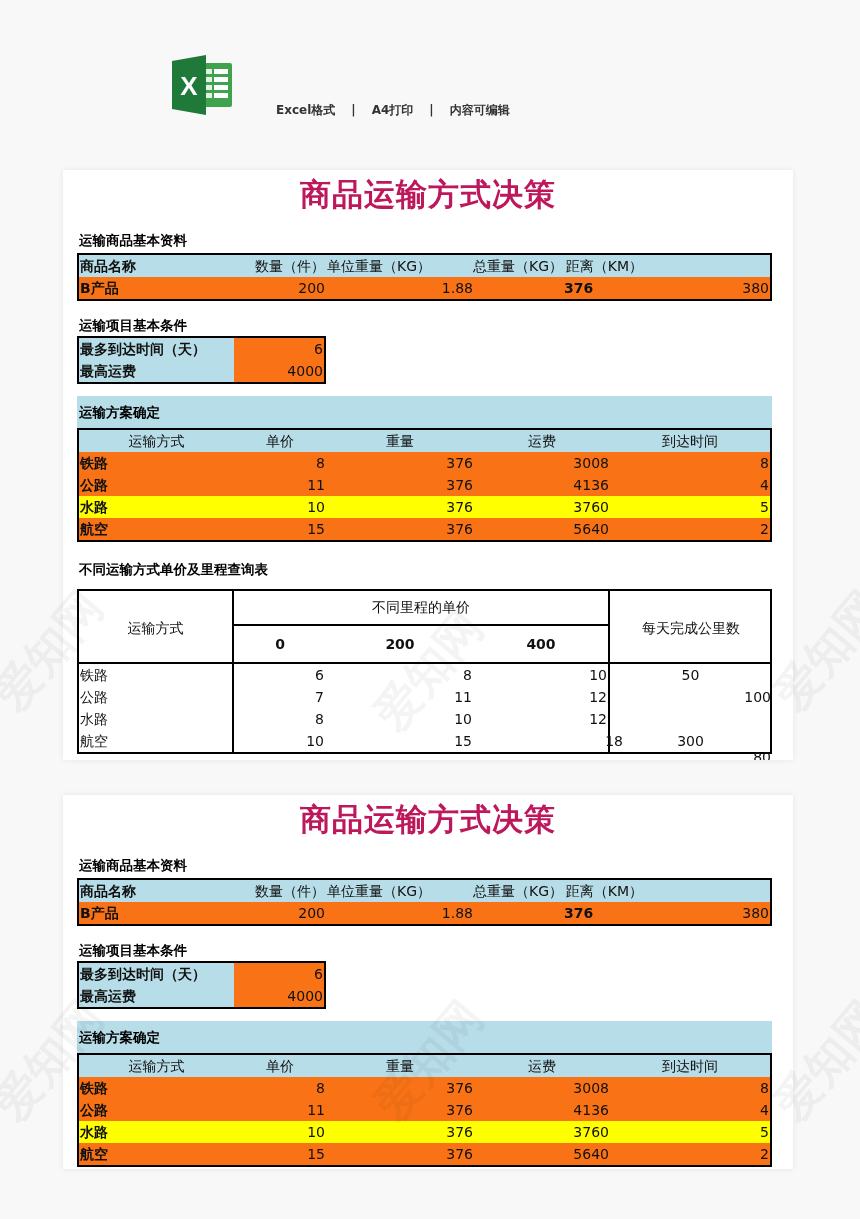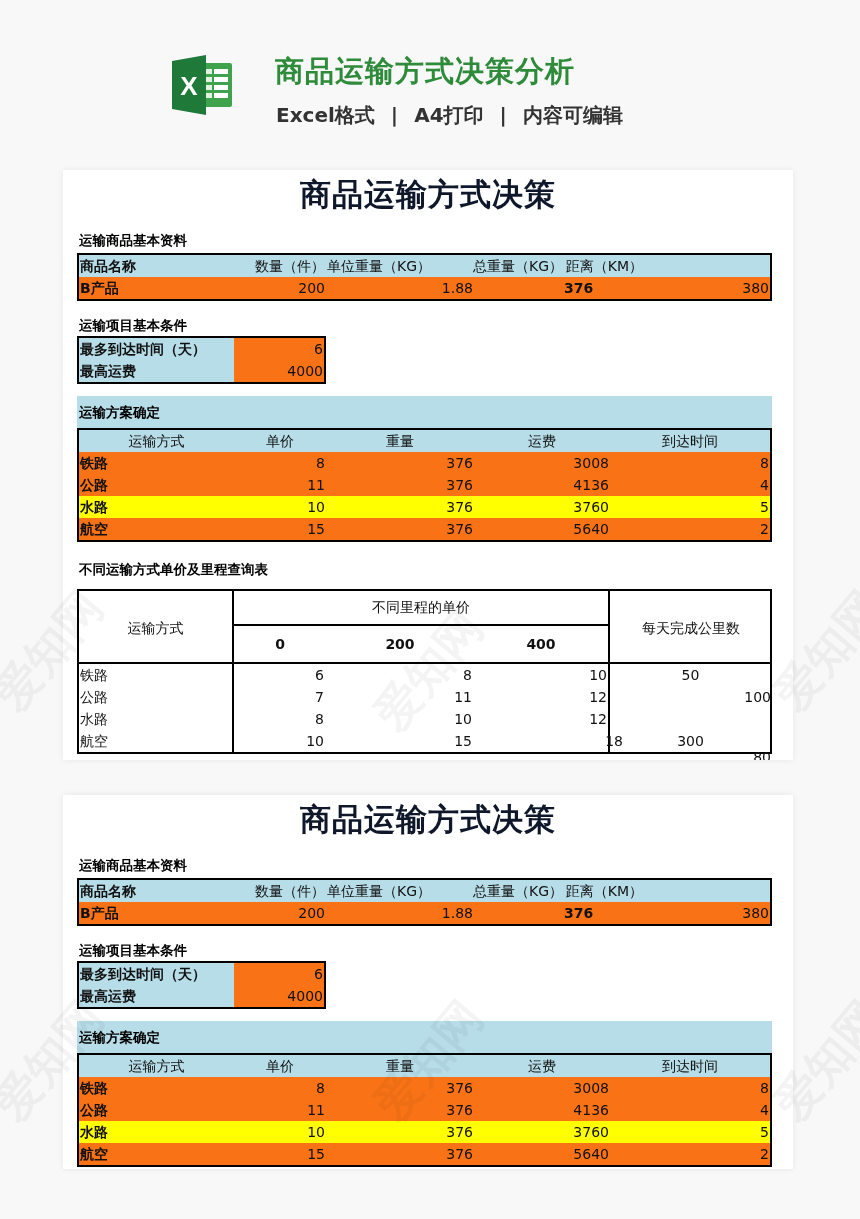--- a/index.html
+++ b/index.html
@@ -12,36 +12,36 @@
   }
   
   .hdr { position: absolute; left: 0; top: 0; width: 860px; height: 160px; }
   .xl-icon { position: absolute; left: 170px; top: 55px; width: 64px; height: 60px; }
   .hdr-title {
     position: absolute; left: 275px; top: 52px;
     font-size: 29px; font-weight: bold; color: #2e8b3a; letter-spacing: 1px;
   }
   .hdr-sub {
     position: absolute; left: 276px; top: 102px;
-    font-size: 20px; font-weight: bold; color: #333; white-space: nowrap;
+    font-size: 12px; font-weight: bold; color: #333; white-space: nowrap;
   }
   .hdr-sub .sep { display: inline-block; margin: 0 16px; color: #333; }
 
   
   .card {
     position: absolute; left: 63px; width: 730px; background: #fff;
     box-shadow: 0 0 6px rgba(0,0,0,0.08);
     overflow: hidden;
   }
   .card1 { top: 170px; height: 590px; }
   .card2 { top: 795px; height: 374px; }
 
   .sheet-title {
     position: absolute; left: 0; width: 730px; top: 4px; text-align: center;
-    font-size: 31px; font-weight: bold; color: #0f172a; letter-spacing: 1px;
+    font-size: 31px; font-weight: bold; color: #be185d; letter-spacing: 1px;
   }
   .sec-label {
     position: absolute; left: 16px; font-size: 13.5px; font-weight: bold; color: #000;
   }
 
   .grid { position: absolute; border: 2px solid #000; }
   .row { position: absolute; left: 0; height: 22px; display: flex; }
   .cell {
     height: 22px; line-height: 22px; font-size: 14px; color: #111;
     white-space: nowrap; overflow: hidden; padding: 0 1px;
@@ -77,21 +77,20 @@
       <rect x="44" y="30" width="14" height="5"></rect>
         <rect x="44" y="38" width="14" height="5"></rect>
       <rect x="34" y="14" width="8" height="5" opacity="0.85"></rect>
         <rect x="34" y="22" width="8" height="5" opacity="0.85"></rect>
       <rect x="34" y="30" width="8" height="5" opacity="0.85"></rect>
         <rect x="34" y="38" width="8" height="5" opacity="0.85"></rect>
     </g>
     <polygon points="2,6 36,0 36,60 2,54" fill="#1f7a3a"></polygon>
     <text x="19" y="40" font-size="26" font-weight="bold" fill="#fff" text-anchor="middle" font-family="Liberation Sans, sans-serif">X</text>
   </svg>
-  <div class="hdr-title">商品运输方式决策分析</div>
   <div class="hdr-sub">
     <span>Excel格式</span><span class="sep">|</span><span>A4打印</span><span class="sep">|</span><span>内容可编辑</span>
   </div>
 </div>
 
 <div class="card card1">
   <div class="sheet-title">商品运输方式决策</div>
 
   <div class="sec-label" style="top:62px">运输商品基本资料</div>
   <div class="grid" style="left:14px; top:83px; width:695px; height:48px;">

